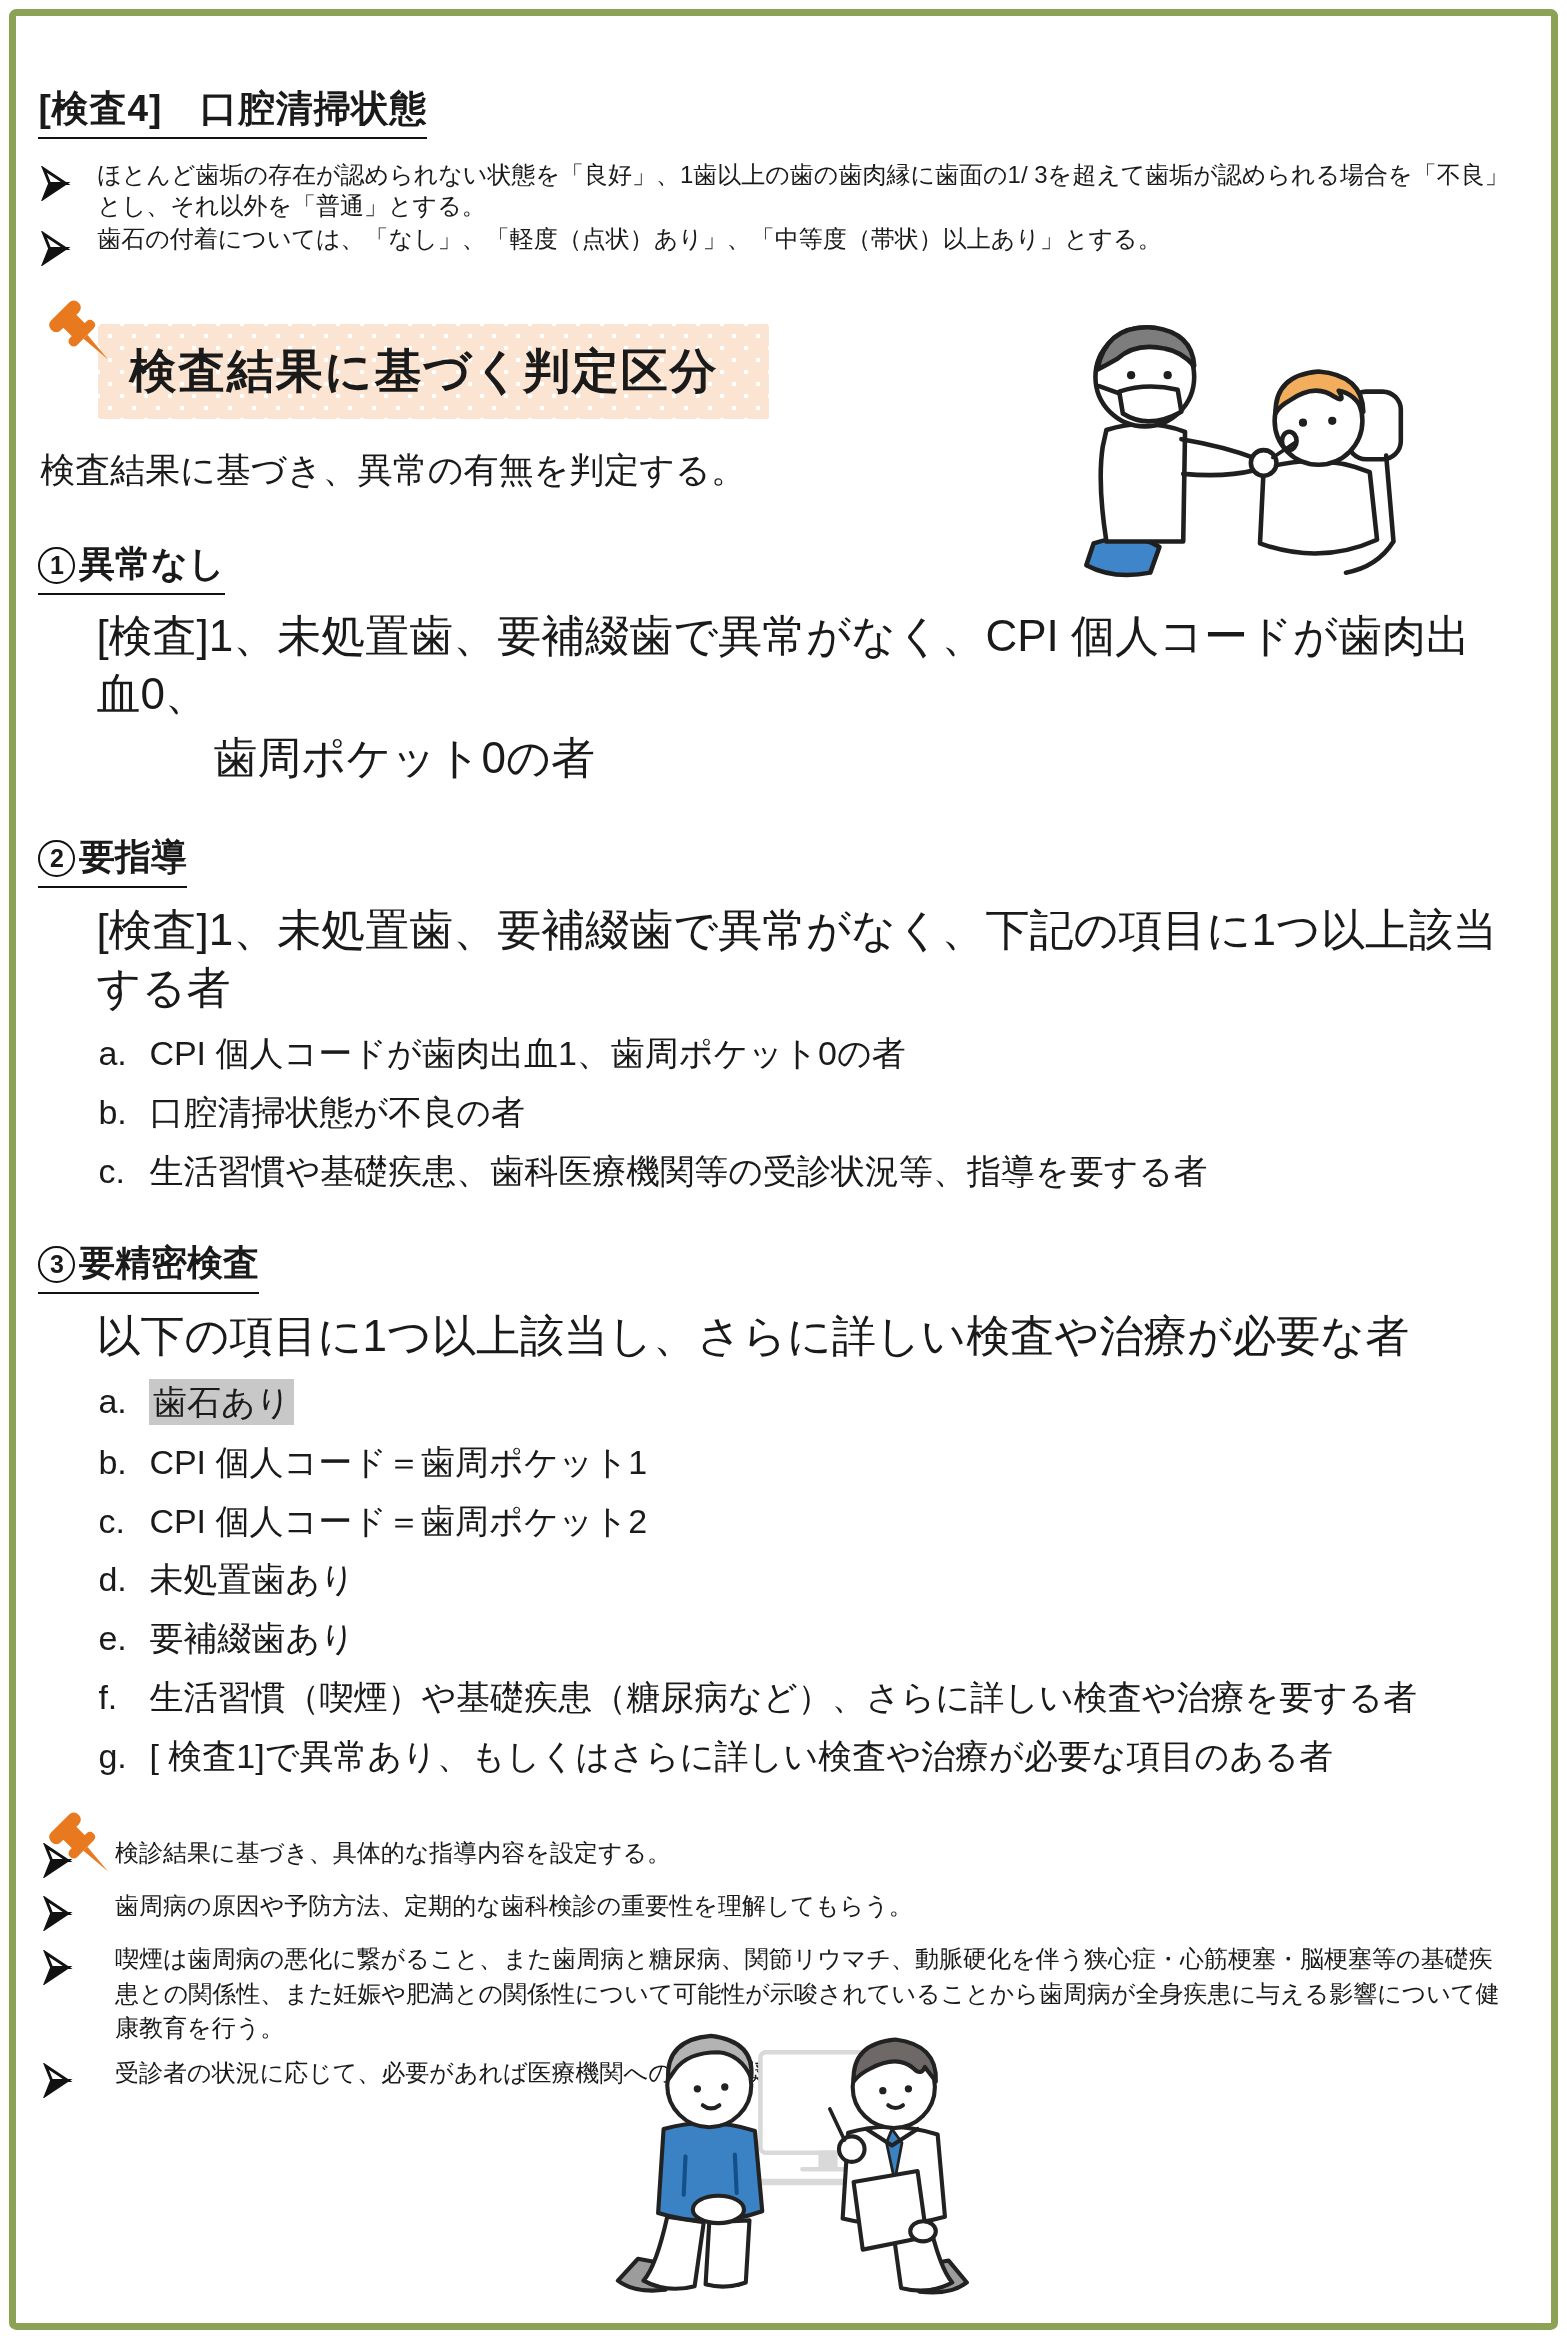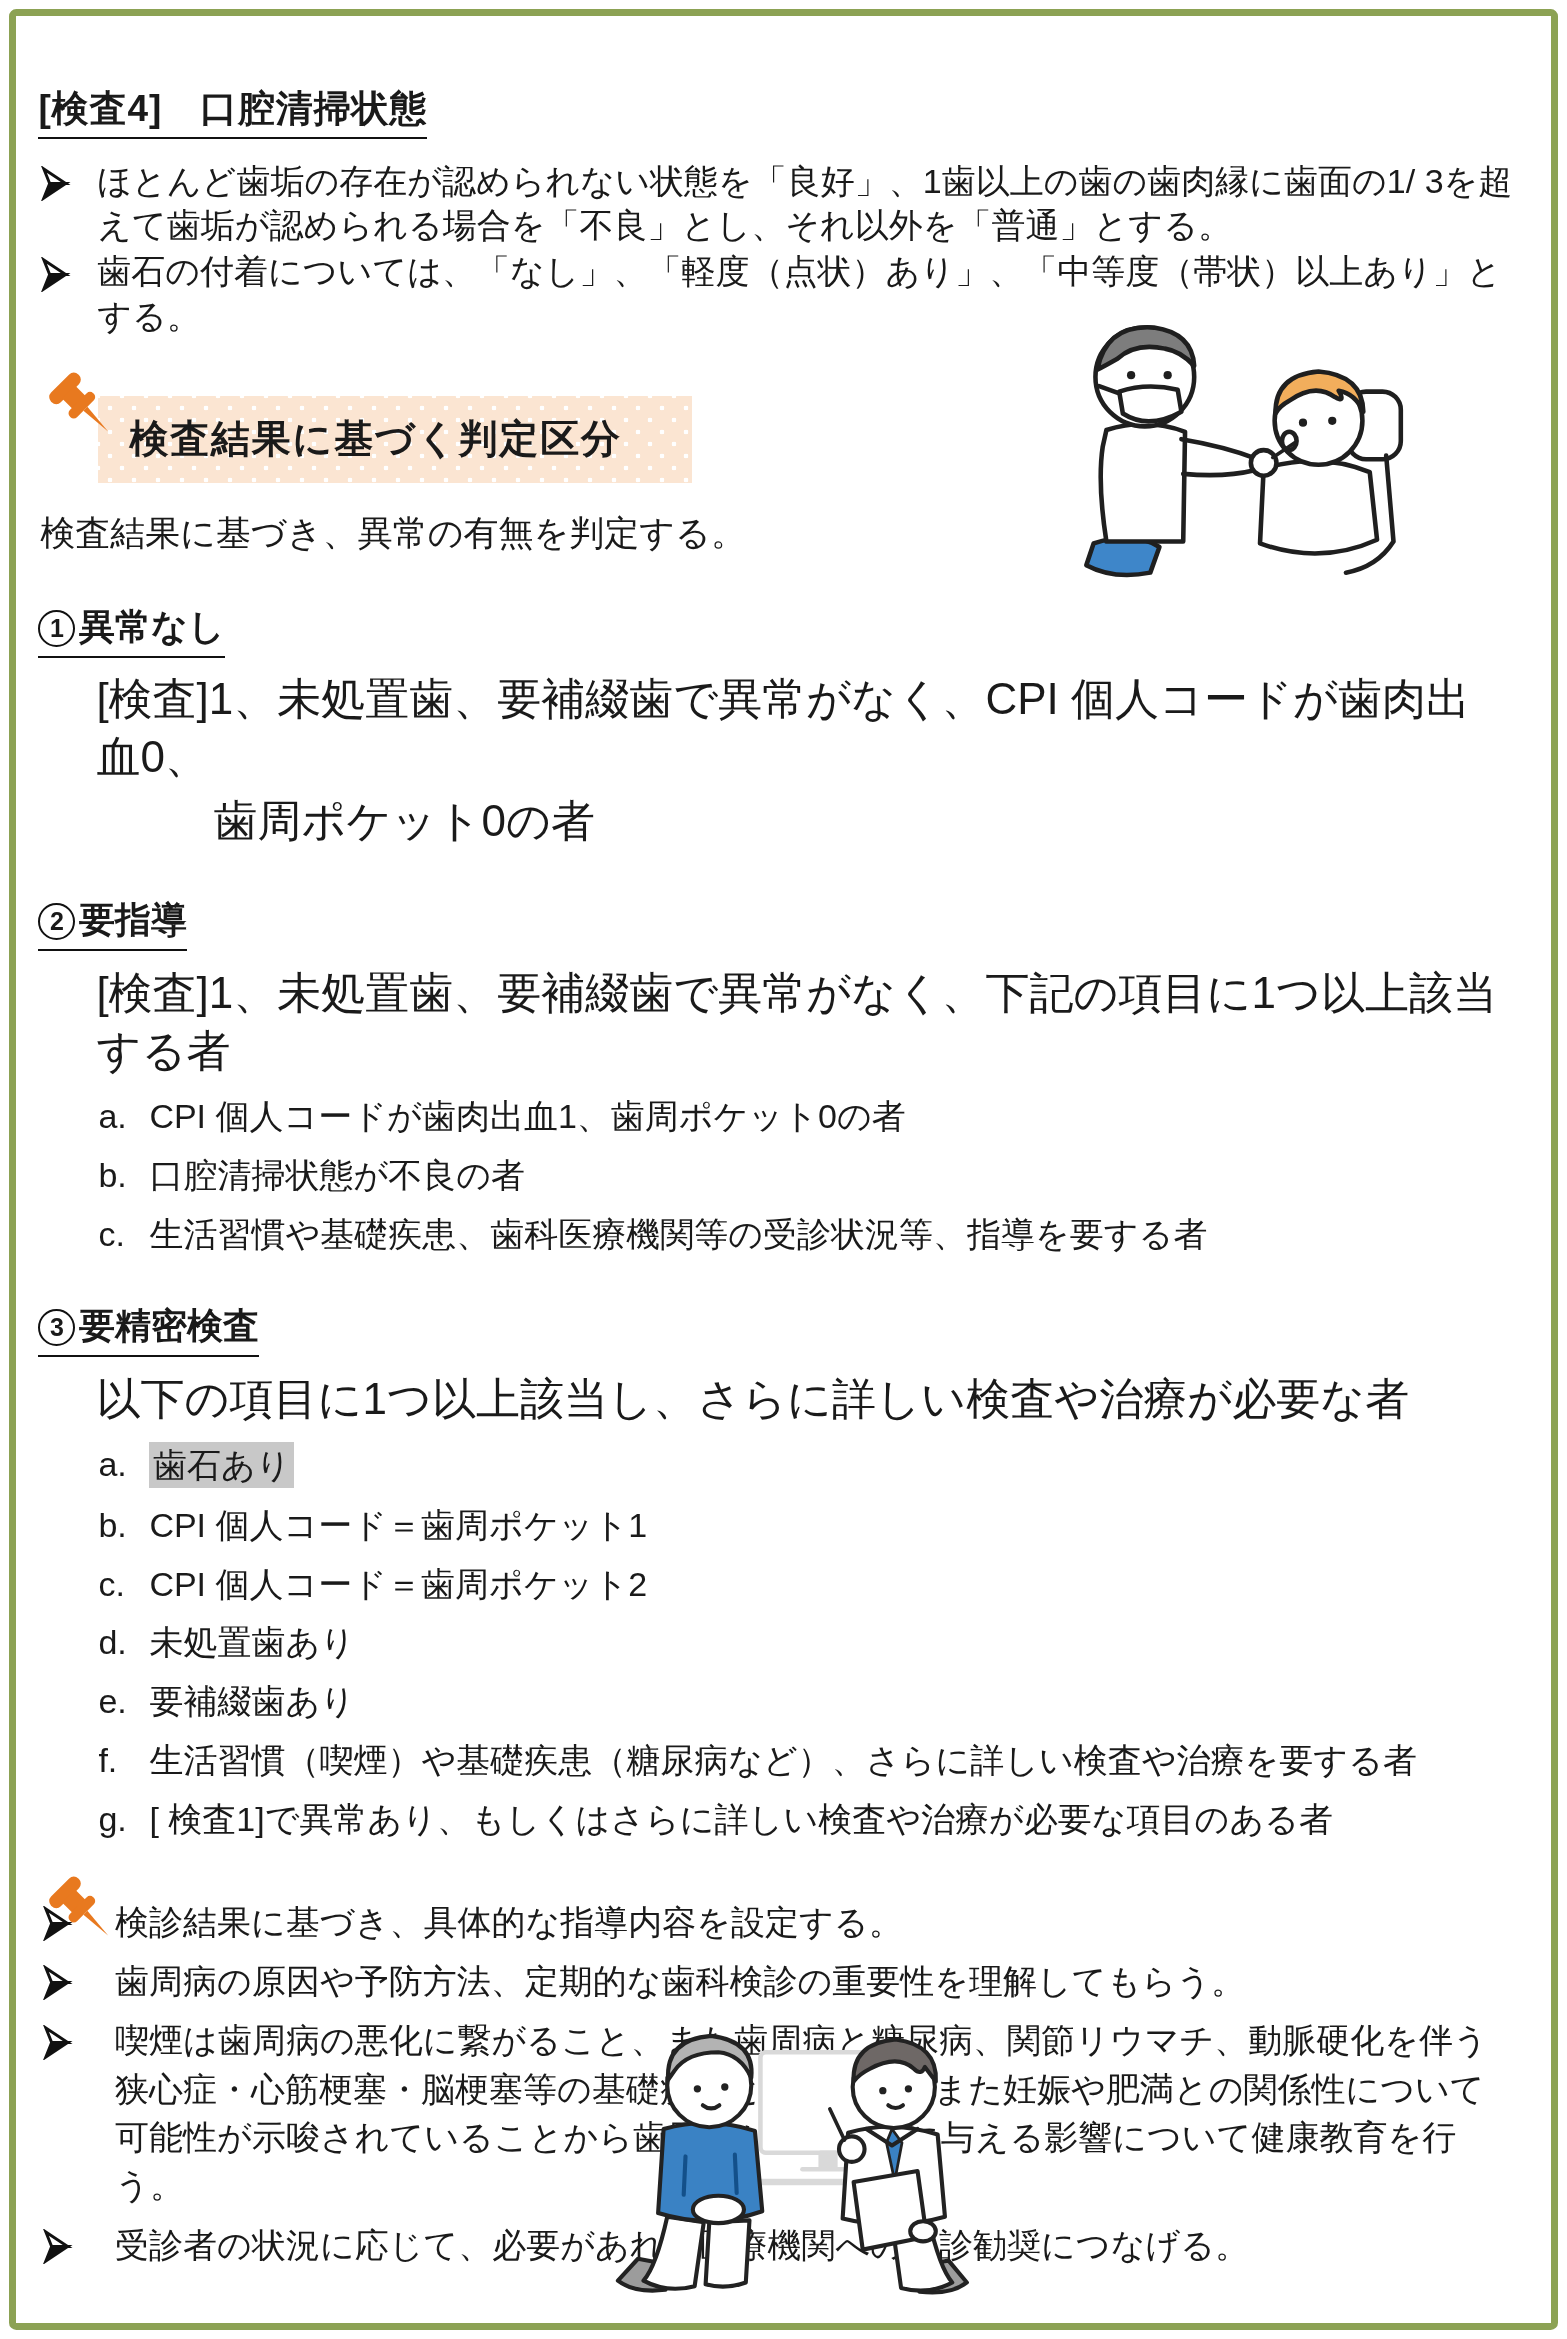--- a/index.html
+++ b/index.html
@@ -10,27 +10,27 @@
   .frame{position:absolute;left:9.1px;top:9.1px;right:9.1px;bottom:9.1px;
     border:7.3px solid #8CA254;border-radius:7.3px;pointer-events:none;}
   .content{position:absolute;left:16.4px;top:16.4px;right:16.4px;bottom:16.4px;
     padding:68px 38px 0 22px;box-sizing:border-box;}
 
   
   .exam-title{display:inline-block;margin:0 0 18.3px 0;font-size:37px;font-weight:600;
     border-bottom:2.7px solid #111;padding-bottom:2.7px;letter-spacing:0.9px;}
   .bullet-row{display:flex;align-items:flex-start;margin:1.8px 0;}
   .bullet-row .arrow{flex:0 0 57px;padding-top:7.3px;padding-left:1.8px;}
-  .bullet-row p{margin:0;font-size:34px;line-height:1.30;}
+  .bullet-row p{margin:0;font-size:24px;line-height:1.30;}
 
   
   .pin-wrap{position:relative;margin:58px 0 0 60px;}
   .pin-heading{
     display:inline-block;min-width:512px;padding:16.4px 51px 16.4px 31px;
-    font-size:39px;font-weight:bold;letter-spacing:1.8px;
+    font-size:47px;font-weight:bold;letter-spacing:1.8px;
     background-color:#FBE5D2;
     background-image:
       radial-gradient(circle,#ffffff 2.1px,rgba(255,255,255,0) 2.6px),
       radial-gradient(circle,#ffffff 2.1px,rgba(255,255,255,0) 2.6px);
     background-size:24px 24px;background-position:0 0,12px 12px;
   }
   .pushpin{position:absolute;left:-57px;top:-27.4px;width:110px;height:110px;}
 
   .intro{margin:27.4px 0 0 1.8px;font-size:35px;}
 

